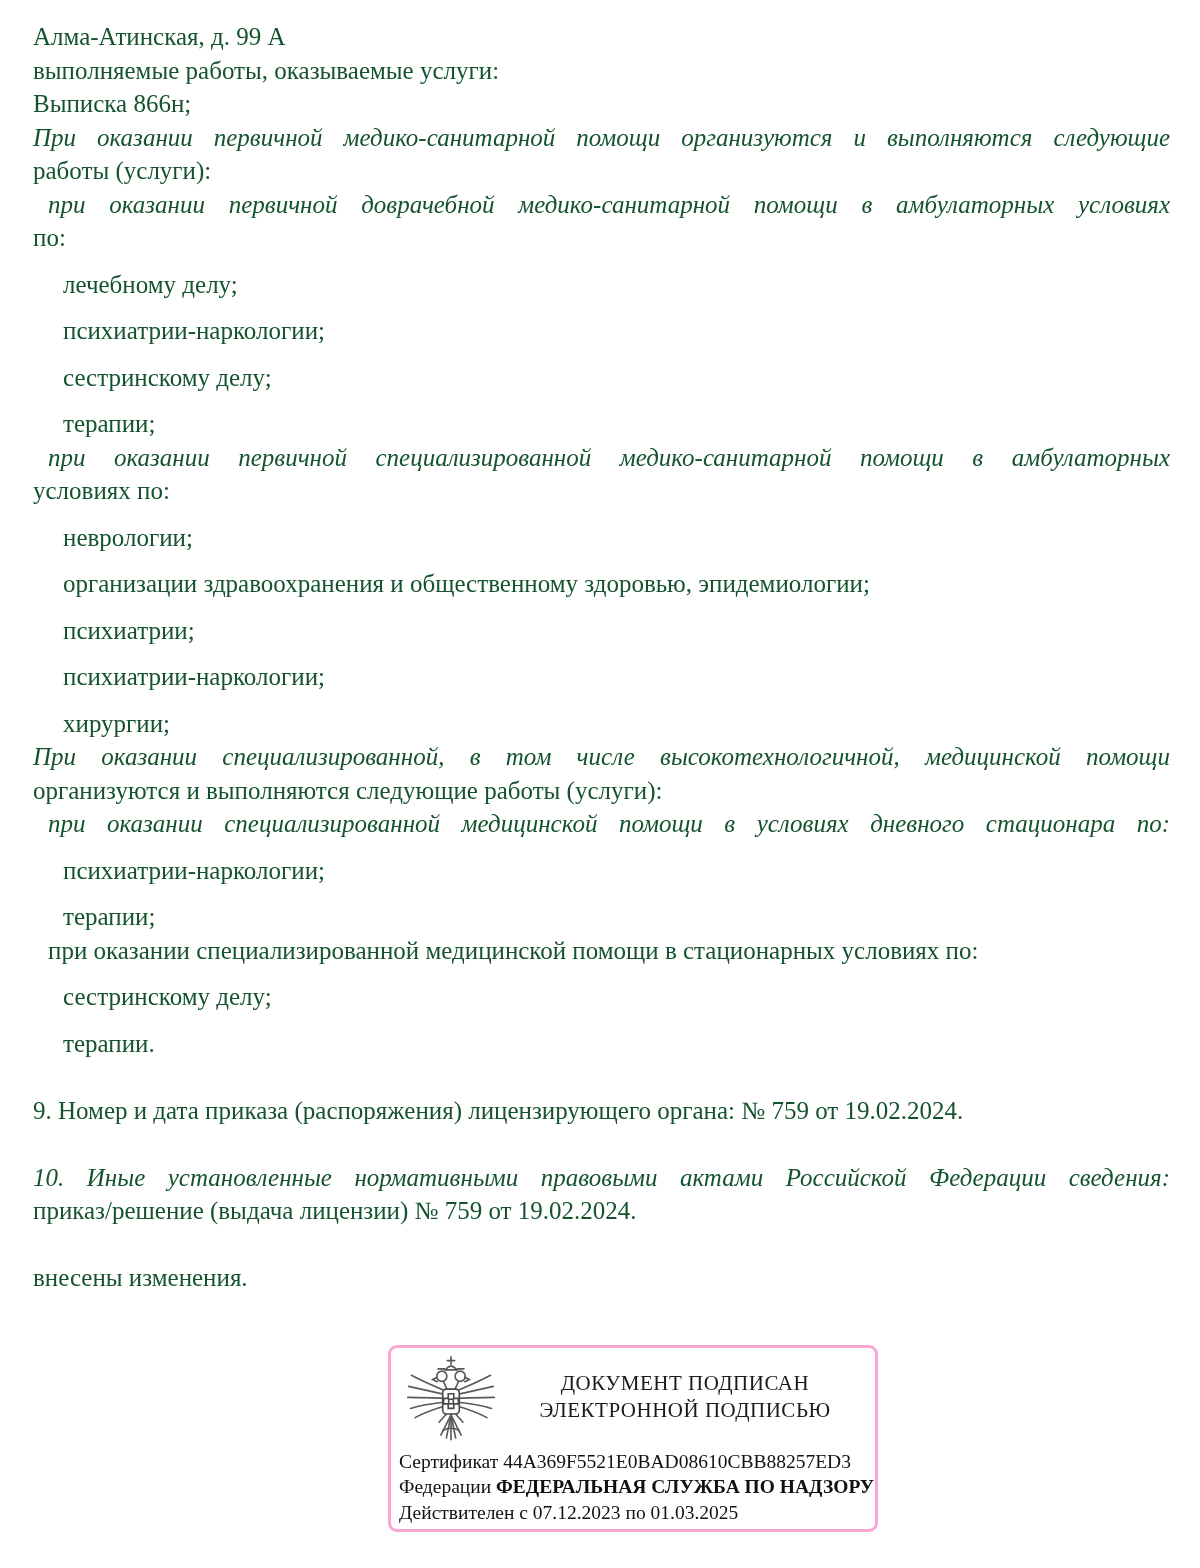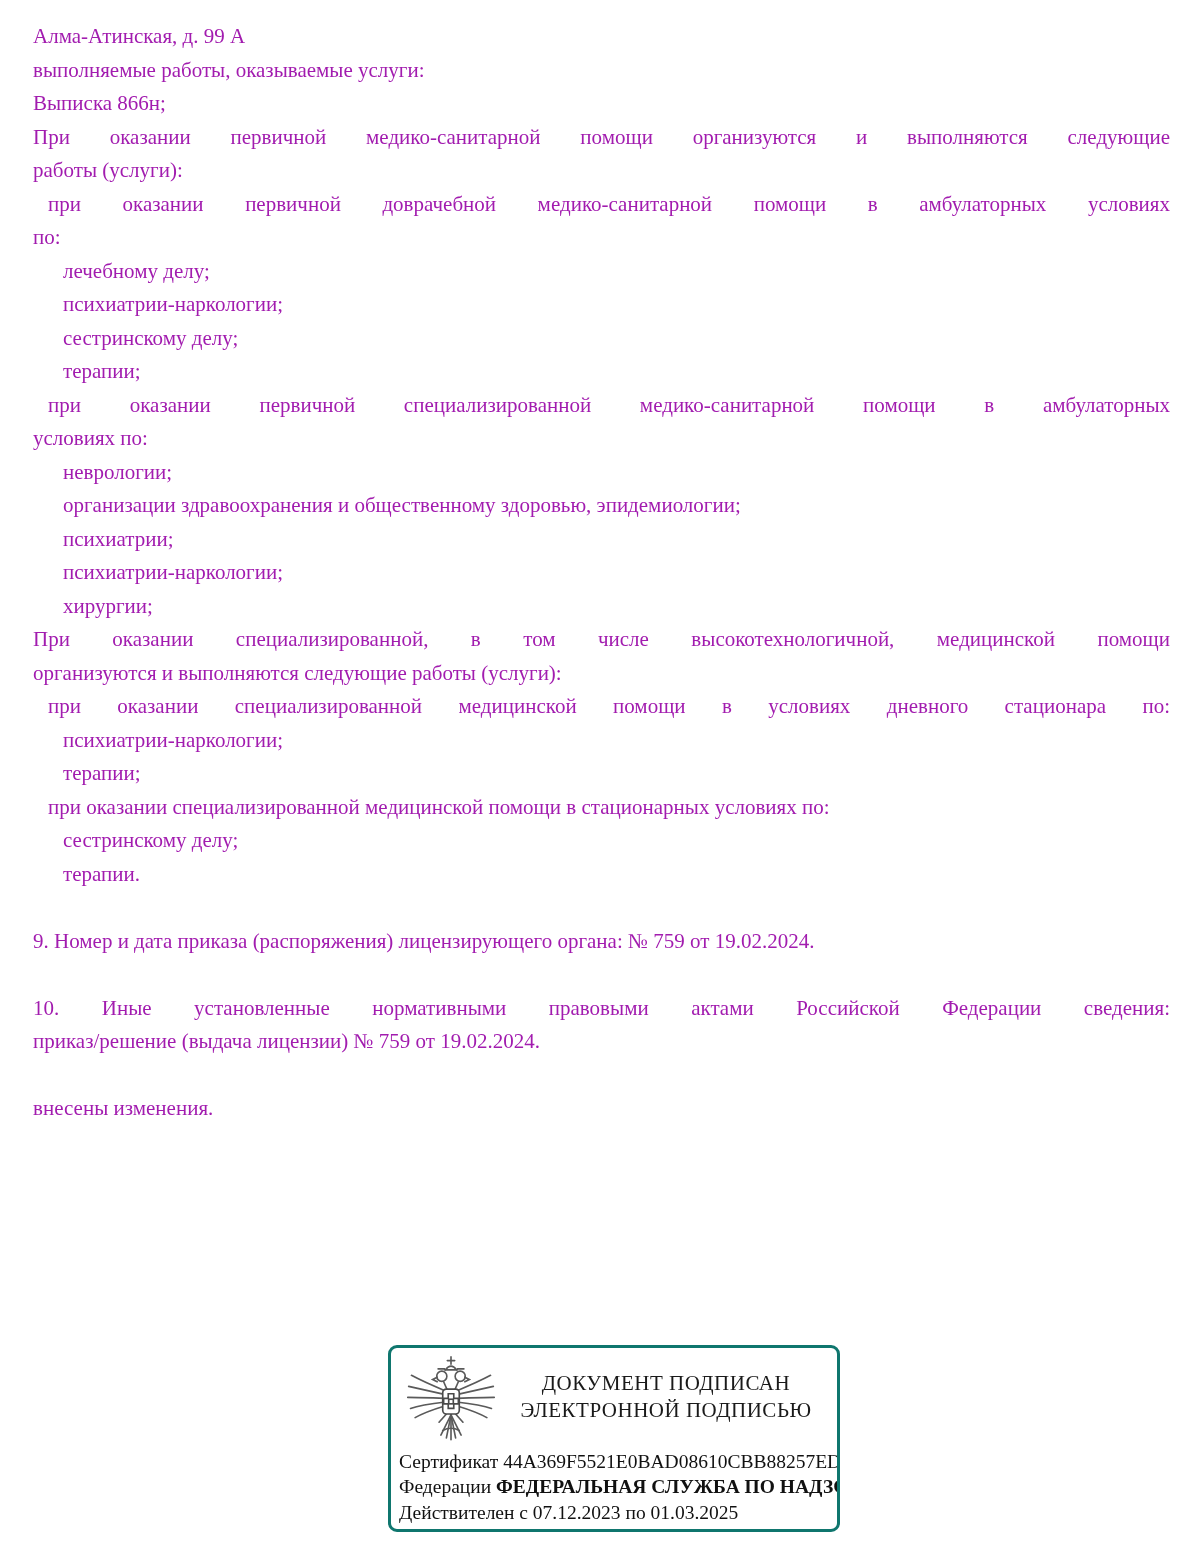--- a/index.html
+++ b/index.html
@@ -9,41 +9,43 @@
     background:#ffffff;
     font-family:"Liberation Serif", serif;
     color:#000;
     overflow:hidden;
   }
   #doc-text{
     position:absolute;
     left:33px;top:20px;right:30px;
   }
   .line{
-    font-size:21px;
+    font-size:25px;
     line-height:33.5px;
     min-height:33.5px;
-    color:#a21caf;
+    color:#14532d;
   }
   .line.i1{padding-left:15px;}
-  .line.i2{padding-left:30px;}
+  .line.i2{padding-left:30px;margin-top:13px;}
   .line.j{
     text-align:justify;
     -moz-text-align-last:justify;
     text-align-last:justify;
+    font-style:italic;
   }
   
   #stamp{
     position:absolute;
     left:388px;top:1345px;
     width:446px;height:181px;
-    border:3px solid #0f766e;
+    border:3px solid #f9a8d4;
     border-radius:9px;
     background:#fff;
     overflow:hidden;
+    padding-left:38px;
   }
   #stamp-emblem{
     position:absolute;left:14px;top:8px;
     width:92px;height:92px;
   }
   #stamp-title{
     position:absolute;left:106px;right:2px;top:22px;
     text-align:center;
     font-size:21px;line-height:27px;
     color:#1a1a1a;

